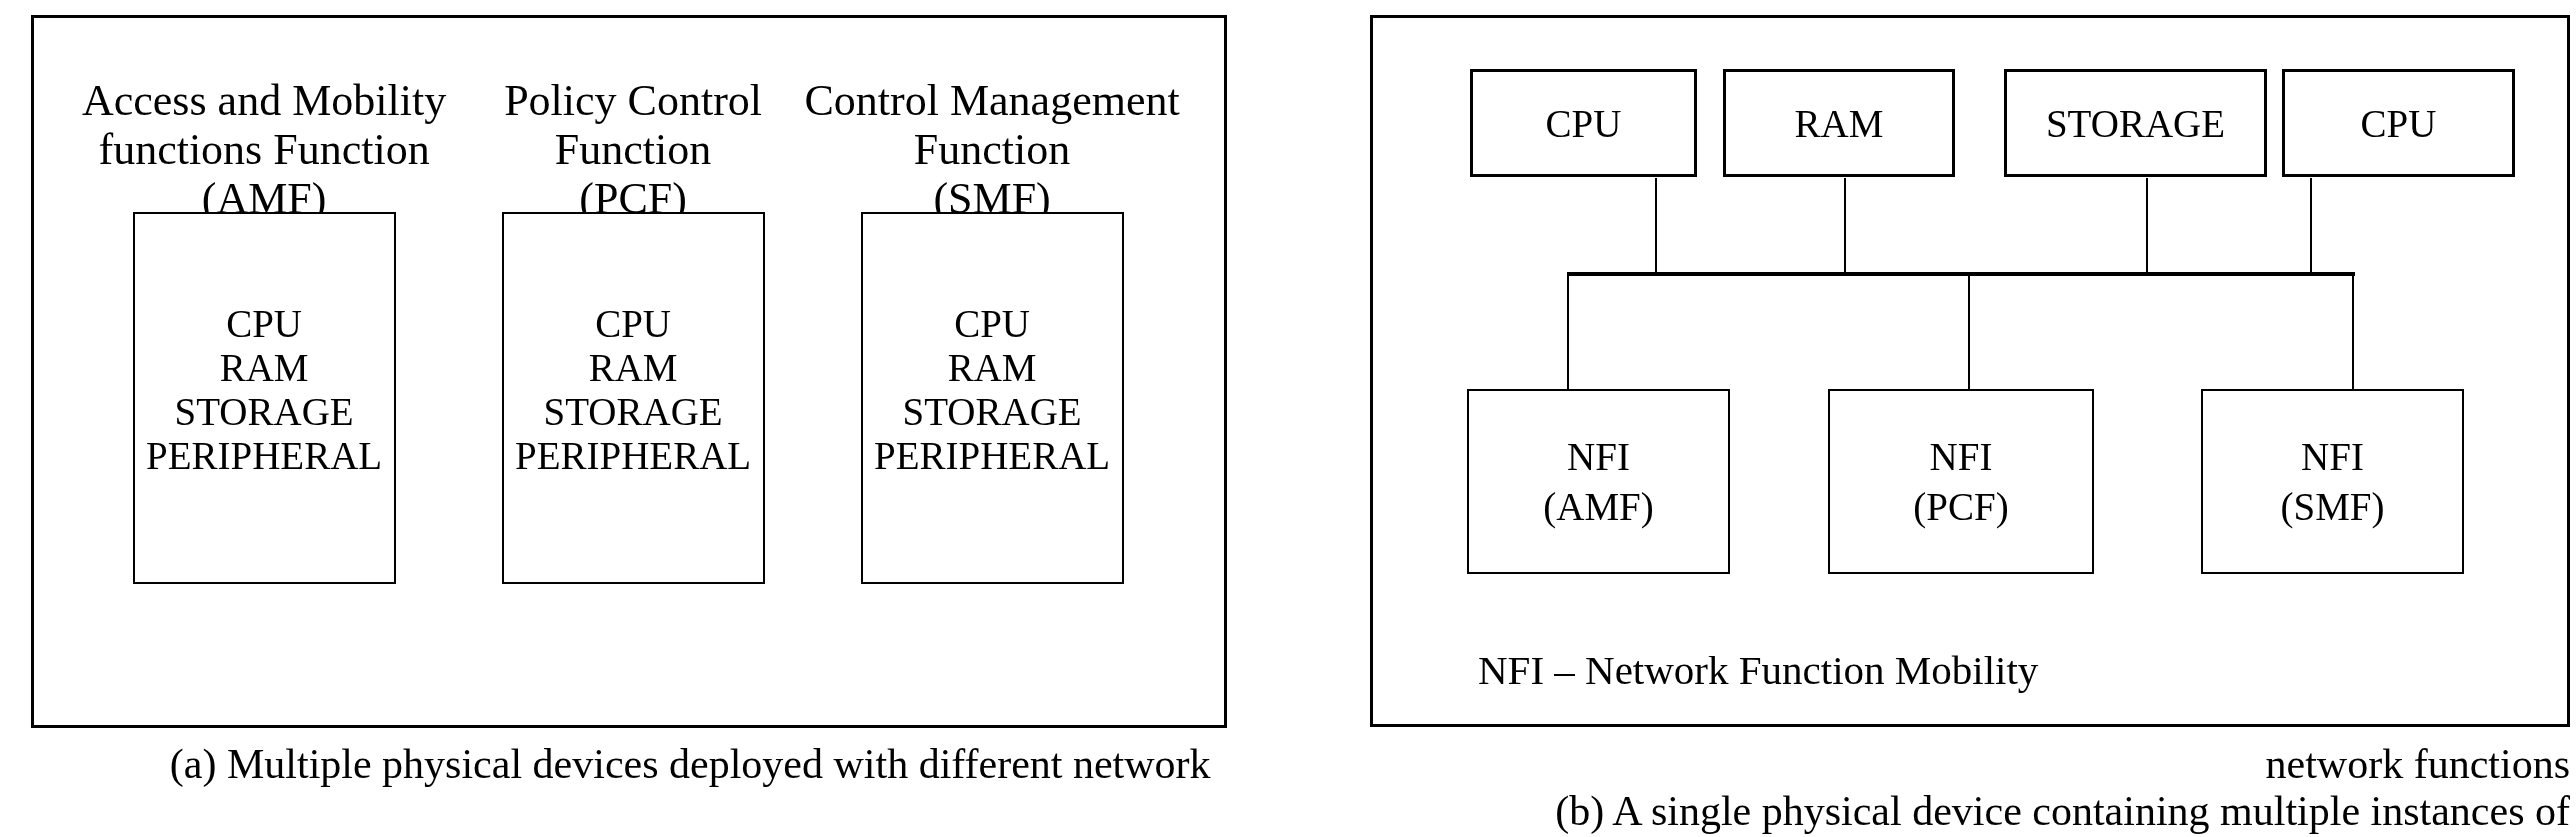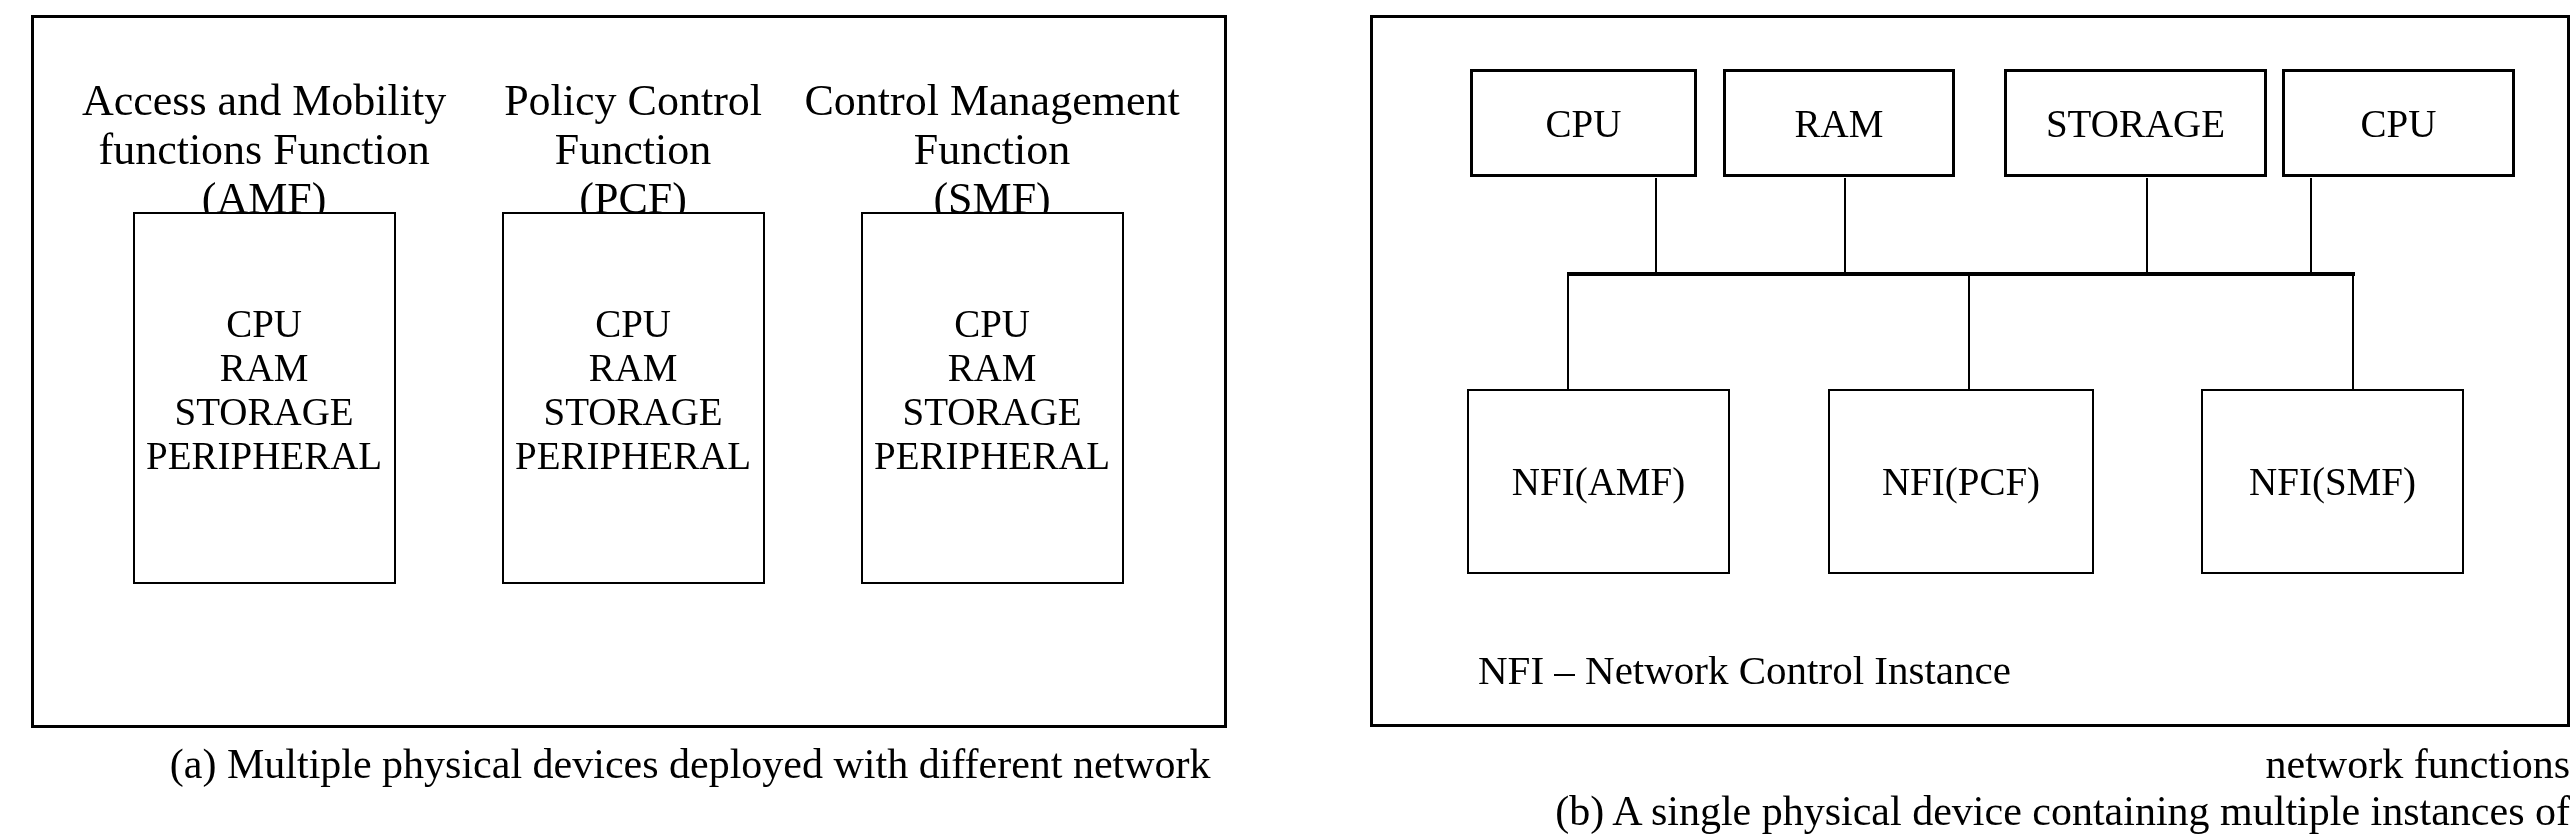--- a/index.html
+++ b/index.html
@@ -57,21 +57,21 @@
   #bus { position:absolute; left:194px; top:254px; width:788px; height:3.5px; background:#000; }
 
   .drop { top:258px; height:115px; }
   #drop-1 { left:194px; }
   #drop-2 { left:595px; }
   #drop-3 { left:979px; }
 
   .nfi-box {
     position:absolute; top:371px; height:185px;
     border:2.9px solid #000; box-sizing:border-box; background:#fff;
-    display:flex; align-items:center; justify-content:center;
+    display:flex; flex-direction:column; align-items:center; justify-content:center;
     font-size:39px; line-height:50px; text-align:center;
   }
   #nfi-amf { left:94px;  width:263px; }
   #nfi-pcf { left:455px;  width:266px; }
   #nfi-smf { left:828px; width:263px; }
 
   #note-nfi {
     position:absolute; left:105px; top:629px;
     font-size:41px; line-height:47px; white-space:nowrap;
   }
@@ -163,21 +163,21 @@
     </div>
     <div class="nfi-box" id="nfi-pcf">
       <div>NFI</div>
       <div>(PCF)</div>
     </div>
     <div class="nfi-box" id="nfi-smf">
       <div>NFI</div>
       <div>(SMF)</div>
     </div>
 
-    <div id="note-nfi">NFI – Network Control Instance</div>
+    <div id="note-nfi">NFI – Network Function Mobility</div>
   </section>
 
   <div class="caption" id="caption-b">
     <div>network functions</div>
     <div>(b) A single physical device containing multiple instances of</div>
   </div>
 
 </div>
 
 

